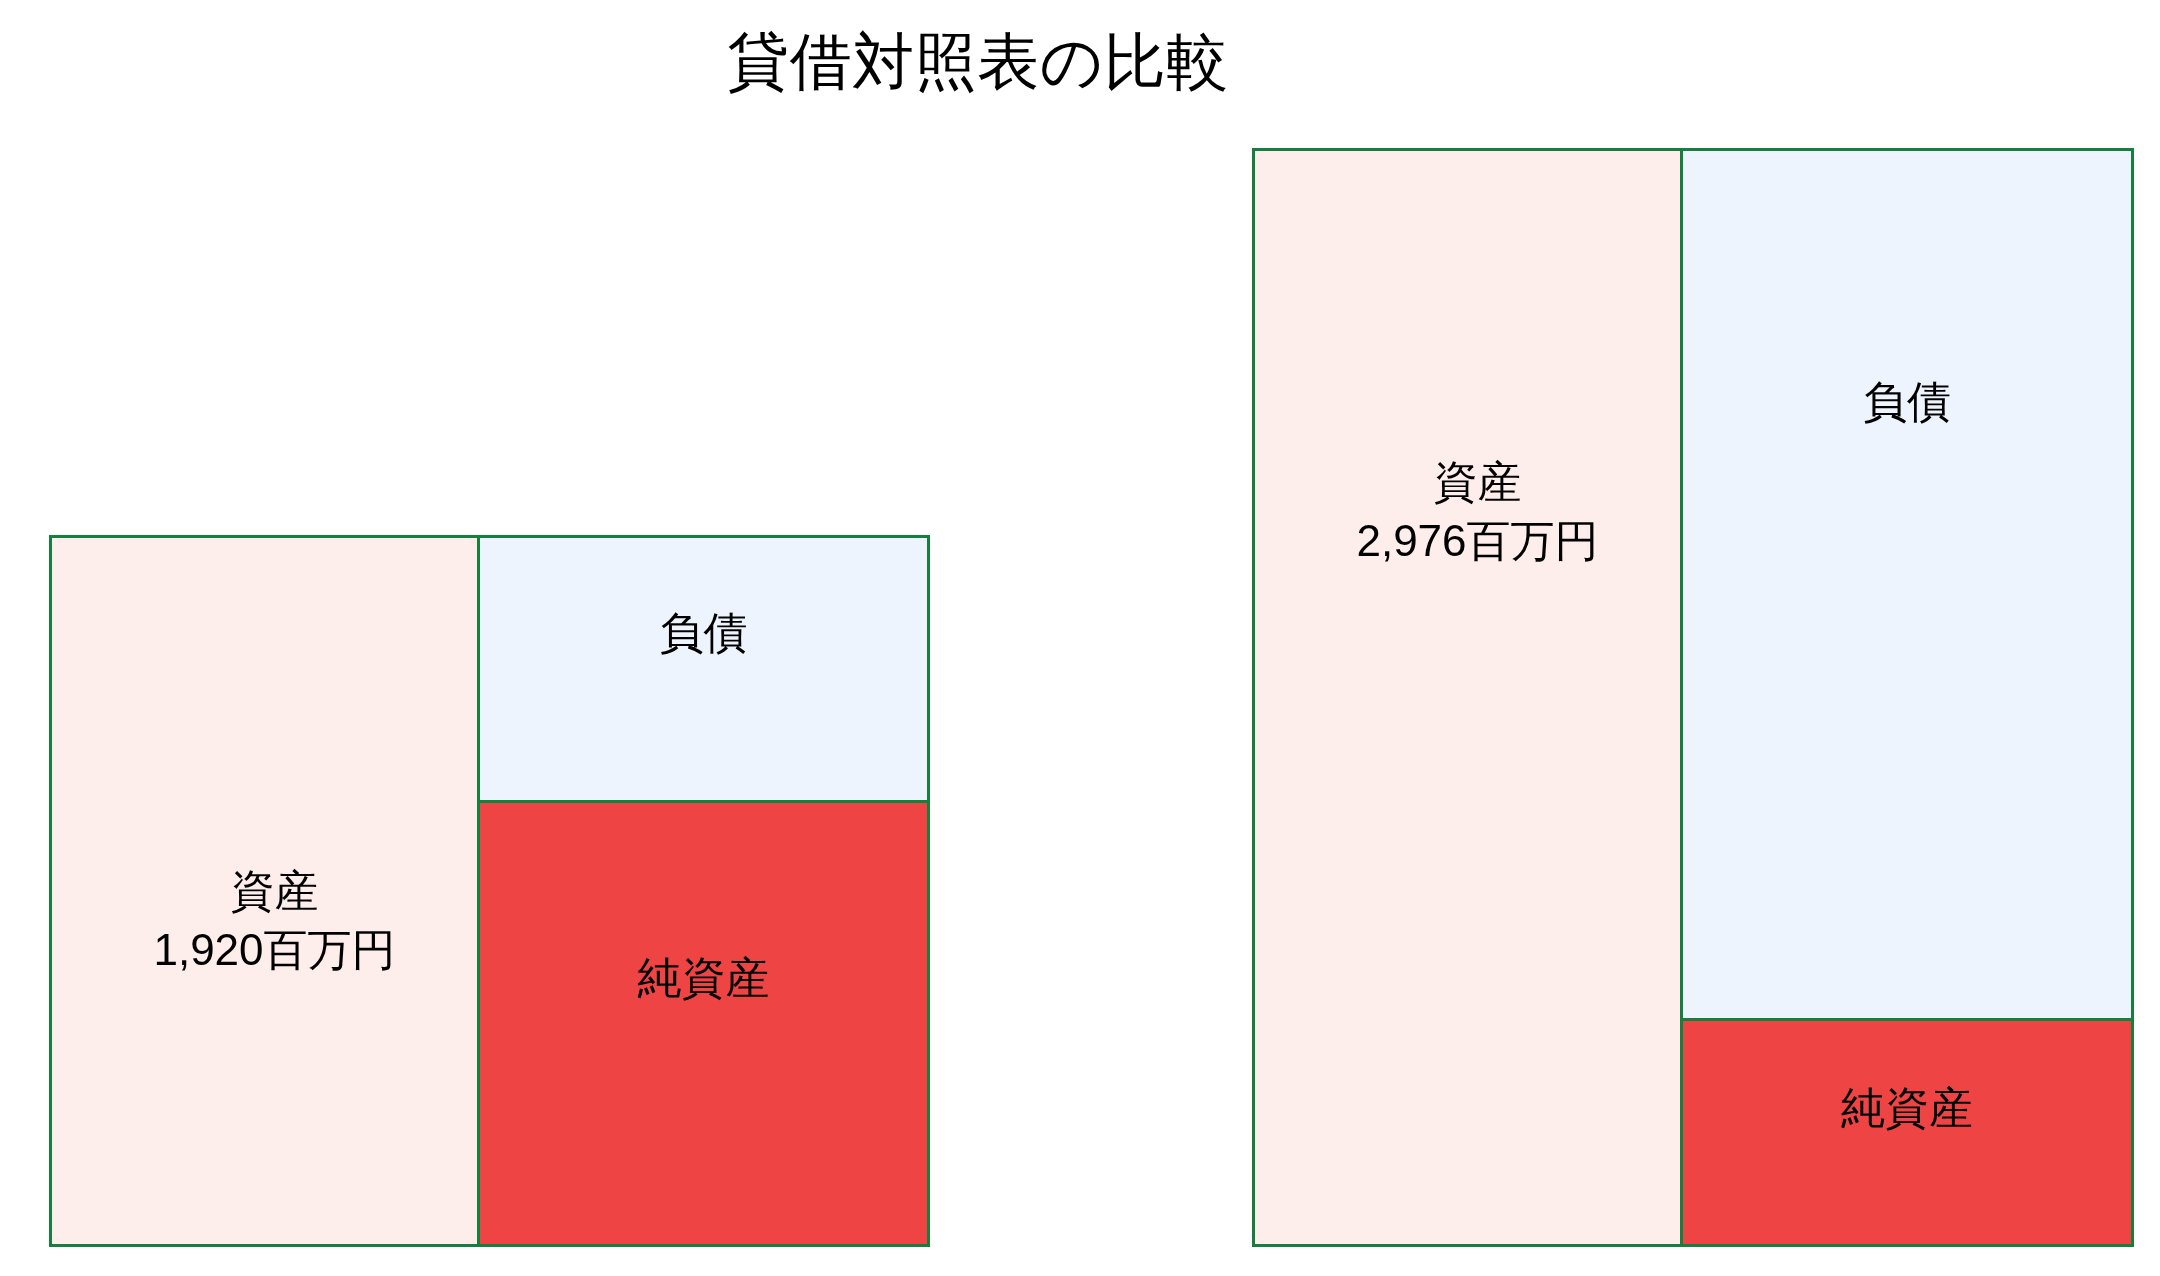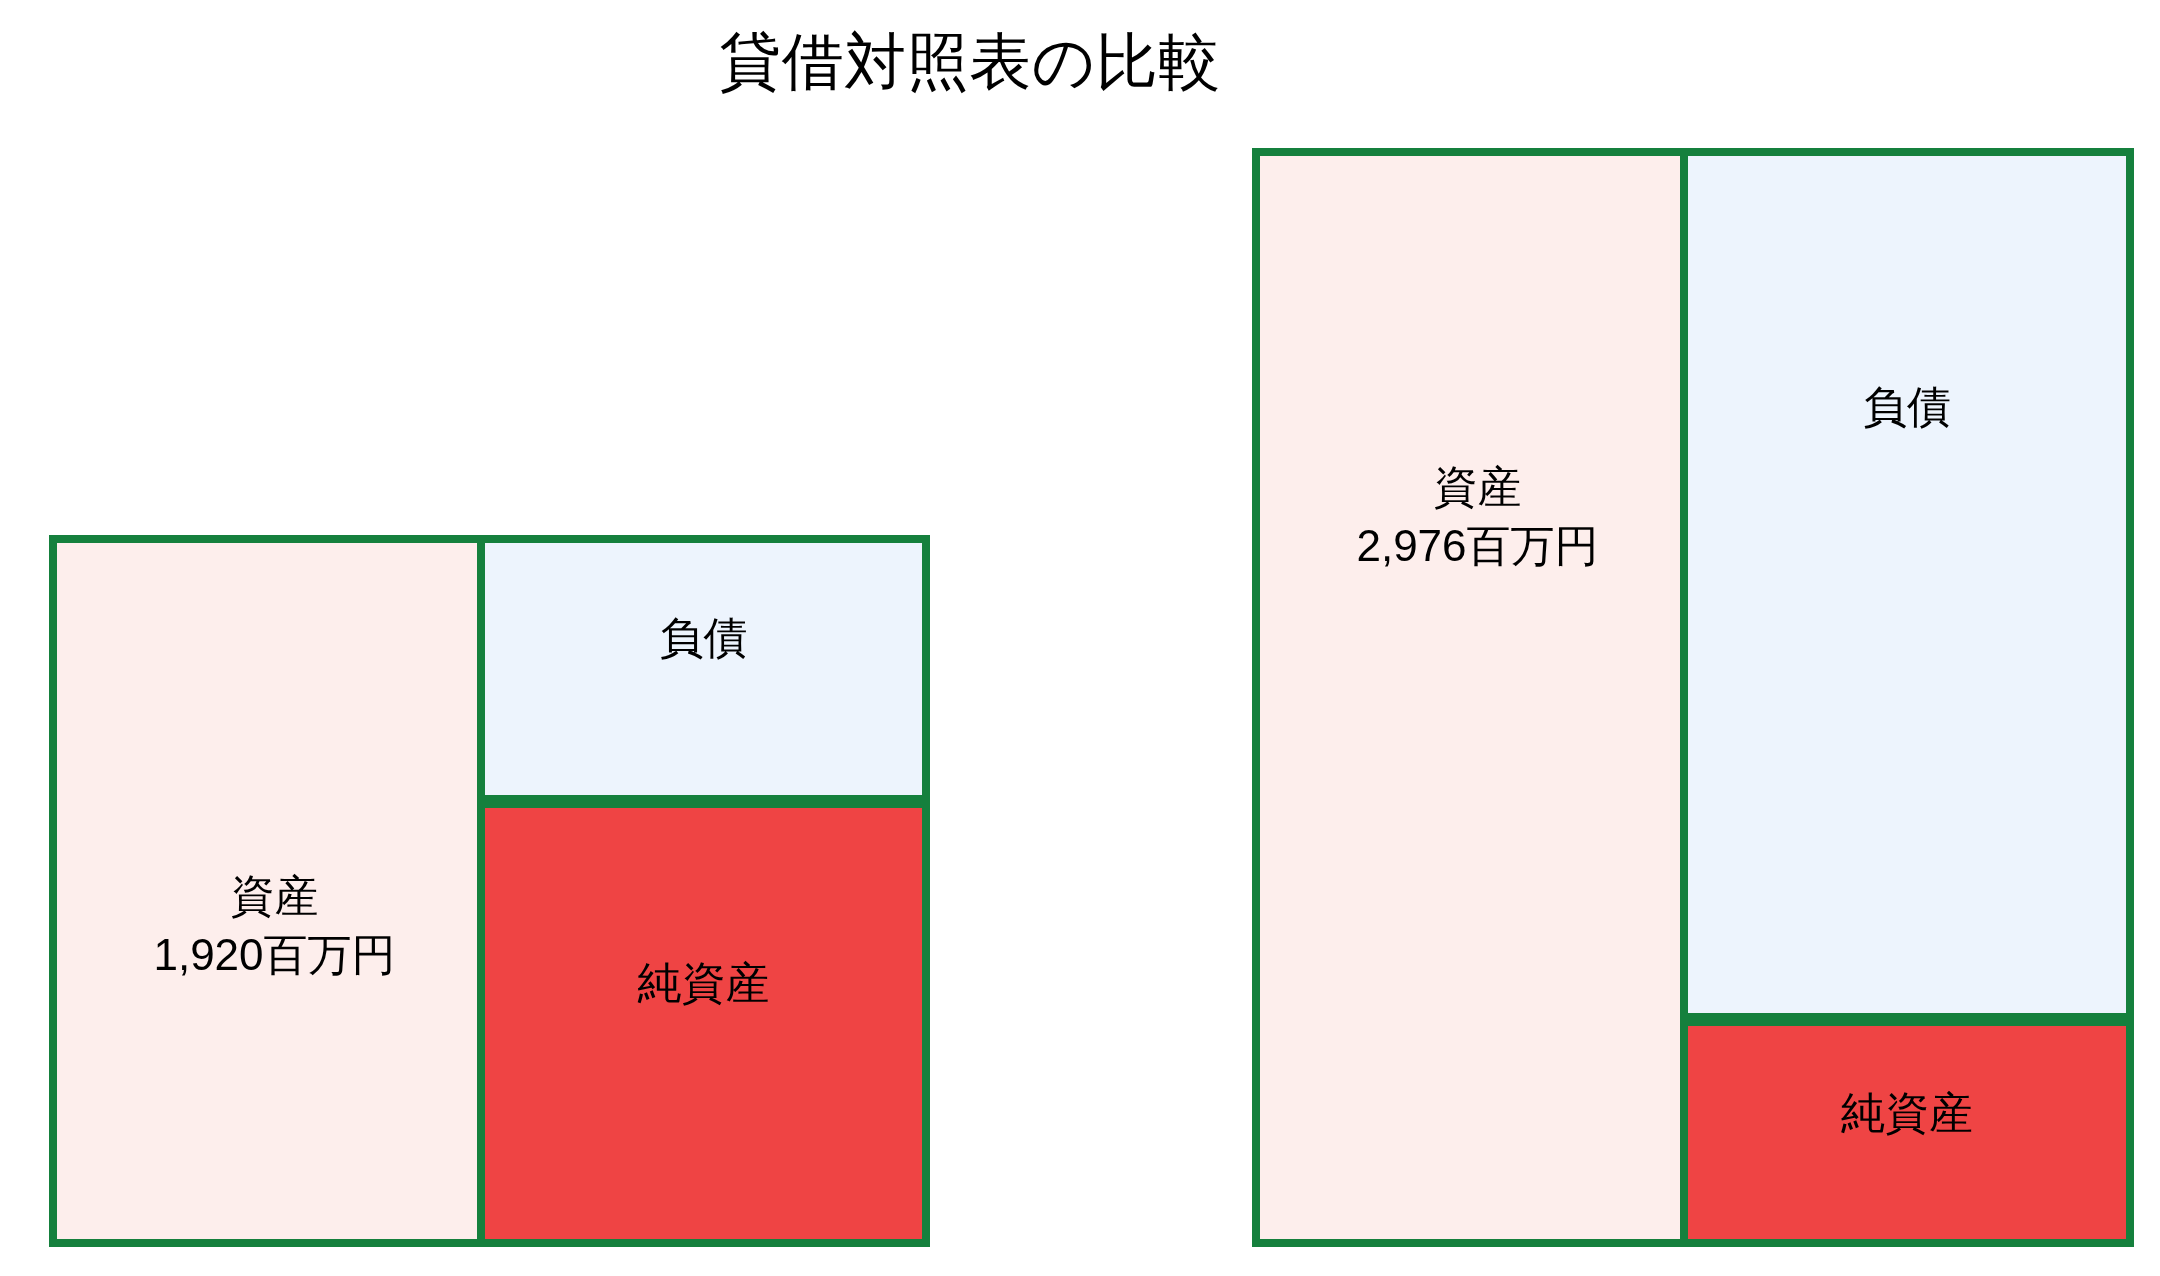--- a/index.html
+++ b/index.html
@@ -19,42 +19,42 @@
   #figure {
     position: absolute;
     left: 0;
     top: 0;
     width: 2160px;
     height: 1276px;
   }
 
   .fig-title {
     position: absolute;
-    left: 0;
+    left: 8px;
     top: 26px;
     width: 1940px;
     text-align: center;
     font-size: 62px;
     line-height: 1.15;
     font-weight: 400;
     letter-spacing: 0.5px;
     color: #000000;
     white-space: nowrap;
   }
 
   
   .bs-block {
     position: absolute;
     box-sizing: border-box;
   }
 
   .bs-cell {
     position: absolute;
     box-sizing: border-box;
-    border: 8px solid #15803d;
+    border: 3px solid #15803d;
     display: flex;
     align-items: center;
     justify-content: center;
     overflow: hidden;
   }
 
   .bs-cell.assets   { background: #fdeeec; margin-left: 20px; }
   .bs-cell.liab     { background: #edf4fd; }
   .bs-cell.equity   { background: #ef4444; }
 

